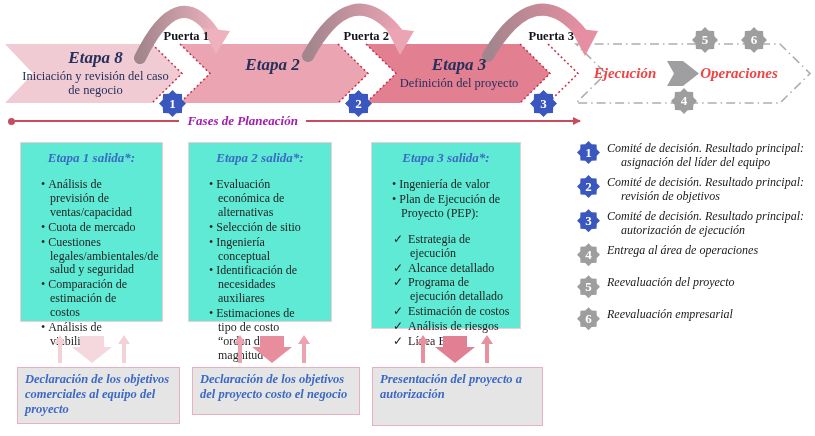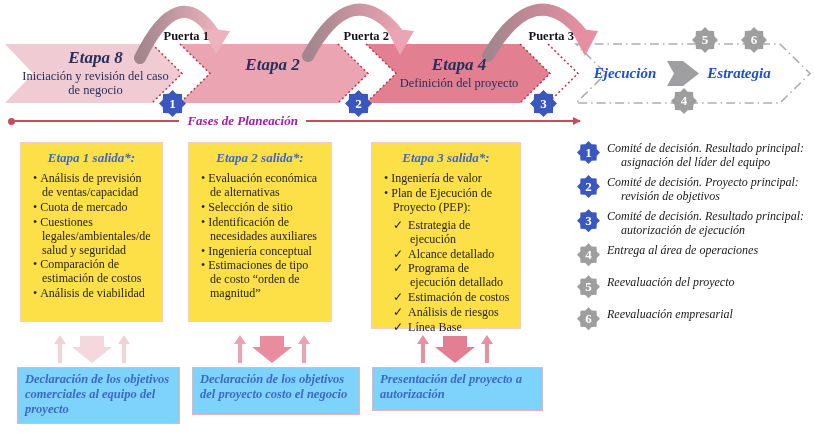--- a/index.html
+++ b/index.html
@@ -6,52 +6,52 @@
   .canvas{position:relative;width:815px;height:436px;background:#fff;overflow:hidden;
           font-family:"Liberation Serif",serif;}
   .abs{position:absolute;}
   svg{display:block;}
 
   
   .stage-text{position:absolute;text-align:center;color:#27305a;}
   .stage-title{font-size:17px;font-weight:bold;font-style:italic;line-height:1.05;}
   .stage-sub{font-size:12.5px;line-height:1.12;margin-top:2px;}
   .puerta{position:absolute;text-align:right;font-size:12.5px;font-weight:bold;color:#14141c;}
-  .exec-label{position:absolute;text-align:center;font-size:15px;font-weight:bold;font-style:italic;color:#1d4ed8;}
+  .exec-label{position:absolute;text-align:center;font-size:15px;font-weight:bold;font-style:italic;color:#ef4444;}
 
   
   .seal{position:absolute;display:flex;align-items:center;justify-content:center;
         color:#fff;font-weight:bold;font-size:13px;
         clip-path:polygon(50% 0%,64% 14%,85% 15%,86% 36%,100% 50%,86% 64%,85% 85%,64% 86%,50% 100%,36% 86%,15% 85%,14% 64%,0% 50%,14% 36%,15% 15%,36% 14%);}
   .seal-blue{background:#3a57c0;}
   .seal-gray{background:#9e9e9e;}
   .seal-band{width:27px;height:27px;}
 
   
   .phase-line{position:absolute;left:8px;top:112px;width:572px;height:18px;display:flex;align-items:center;}
   .pl-dot{width:7px;height:7px;border-radius:50%;background:#c84b5e;flex:0 0 auto;}
   .pl-seg{height:1.4px;background:#c84b5e;}
   .pl-left{flex:0.75;}
   .pl-right{flex:1.25;position:relative;}
   .pl-right::after{content:"";position:absolute;right:-1px;top:-3.5px;border-left:8px solid #c84b5e;
         border-top:4.5px solid transparent;border-bottom:4.5px solid transparent;}
   .pl-label{font-size:13px;font-weight:bold;font-style:italic;color:#a21caf;padding:0 8px;white-space:nowrap;}
 
   
-  .tbox{position:absolute;background:#fde047;border:1px solid #f0cdd3;box-sizing:border-box;padding:5px 5px 4px 5px;}
+  .tbox{position:absolute;background:#5eead4;border:1px solid #f0cdd3;box-sizing:border-box;padding:5px 5px 4px 5px;}
   .tbox-header{text-align:center;font-size:13px;font-weight:bold;font-style:italic;color:#3c69c4;margin:2px 0 6px 0;}
-  ul.bullets{margin:4px;padding:0 0 0 3px;list-style:none;}
+  ul.bullets{margin:12px;padding:0 0 0 3px;list-style:none;}
   ul.bullets li.b{font-size:12px;line-height:1.16;color:#1f1f1f;padding-left:9px;text-indent:-9px;margin-bottom:1px;}
   ul.bullets li.b::before{content:"•";margin-right:3px;}
   ul.checks{margin:0;padding:0 0 0 16px;list-style:none;}
   ul.checks li{font-size:12px;line-height:1.16;color:#1f1f1f;padding-left:17px;text-indent:-17px;margin-bottom:1px;}
   ul.checks .ck{margin-right:5px;}
 
   
-  .bbox{position:absolute;background:#7dd3fc;border:1px solid #eab0bb;box-sizing:border-box;padding:4px 7px;
+  .bbox{position:absolute;background:#e5e5e5;border:1px solid #eab0bb;box-sizing:border-box;padding:4px 7px;
         font-size:12.5px;font-weight:bold;font-style:italic;color:#3c69c4;line-height:1.18;}
 
   
   .legend{position:absolute;left:577px;top:141px;width:238px;}
   .legend-row{display:flex;gap:7px;margin-bottom:6px;align-items:flex-start;}
   .legend-row.gap-top{margin-top:9px;}
   .seal-legend{position:relative;width:23px;height:23px;flex:0 0 auto;}
   .legend-text{font-size:12px;font-style:italic;color:#191919;line-height:1.17;padding-left:14px;text-indent:-14px;}
 
   .footnote{position:absolute;left:687px;top:439px;font-size:11px;color:#222;}
@@ -102,30 +102,30 @@
   </svg>
 
   <div class="stage-text" style="left:18px;top:49px;width:155px">
     <div class="stage-title">Etapa 8</div>
     <div class="stage-sub">Iniciación y revisión del caso de negocio</div>
   </div>
   <div class="stage-text" style="left:200px;top:56px;width:145px">
     <div class="stage-title">Etapa 2</div>
   </div>
   <div class="stage-text" style="left:385px;top:56px;width:148px">
-    <div class="stage-title">Etapa 4</div>
+    <div class="stage-title">Etapa 3</div>
     <div class="stage-sub">Definición del proyecto</div>
   </div>
 
   <div class="puerta" style="left:147px;top:29px;width:62px">Puerta 1</div>
   <div class="puerta" style="left:327px;top:29px;width:62px">Puerta 2</div>
   <div class="puerta" style="left:512px;top:29px;width:62px">Puerta 3</div>
 
   <div class="exec-label" style="left:584px;top:65px;width:82px">Ejecución</div>
-  <div class="exec-label" style="left:697px;top:65px;width:84px">Estrategia</div>
+  <div class="exec-label" style="left:697px;top:65px;width:84px">Operaciones</div>
 
   <div class="seal seal-blue seal-band" style="left:159px;top:90px">
       <span>1</span>
     </div>
   <div class="seal seal-blue seal-band" style="left:345px;top:90px">
       <span>2</span>
     </div>
   <div class="seal seal-blue seal-band" style="left:530px;top:90px">
       <span>3</span>
     </div>
@@ -155,22 +155,22 @@
       <li class="b">Comparación de estimación de costos</li>
       <li class="b">Análisis de viabilidad</li>
     </ul>
   </div>
 
   <div class="tbox" style="left:188px;top:142px;width:144px;height:180px">
     <div class="tbox-header">Etapa 2 salida*:</div>
     <ul class="bullets">
       <li class="b">Evaluación económica de alternativas</li>
       <li class="b">Selección de sitio</li>
+      <li class="b">Ingeniería conceptual</li>
       <li class="b">Identificación de necesidades auxiliares</li>
-      <li class="b">Ingeniería conceptual</li>
       <li class="b">Estimaciones de tipo de costo “orden de magnitud”</li>
     </ul>
   </div>
 
   <div class="tbox" style="left:371px;top:142px;width:150px;height:187px">
     <div class="tbox-header">Etapa 3 salida*:</div>
     <ul class="bullets">
       <li class="b">Ingeniería de valor</li>
       <li class="b">Plan de Ejecución de Proyecto (PEP):</li>
     </ul>
@@ -195,34 +195,34 @@
     <polygon points="72,4 78,13 74,13 74,32 70,32 70,13 66,13" fill="#eba3b1"></polygon>
   </svg>
   <svg class="abs" style="left:415px;top:331px" width="80" height="34" viewBox="0 0 80 34">
     <polygon points="8,4 14,13 10,13 10,32 6,32 6,13 2,13" fill="#e8909f"></polygon>
     <polygon points="28,5 52,5 52,16 60,16 40,32 20,16 28,16" fill="#e27f92"></polygon>
     <polygon points="72,4 78,13 74,13 74,32 70,32 70,13 66,13" fill="#e8909f"></polygon>
   </svg>
 
   <div class="bbox" style="left:17px;top:367px;width:163px;height:57px">Declaración de los objetivos comerciales al equipo del proyecto</div>
   <div class="bbox" style="left:192px;top:367px;width:168px;height:48px">Declaración de los objetivos del proyecto costo el negocio</div>
-  <div class="bbox" style="left:372px;top:367px;width:171px;height:44px">Presentación del proyecto a autorización</div>
+  <div class="bbox" style="left:372px;top:367px;width:171px;height:59px">Presentación del proyecto a autorización</div>
 
   <div class="legend">
     <div class="legend-row">
       <span class="seal seal-blue seal-legend">
           <span>1</span>
         </span>
       <span class="legend-text">Comité de decisión. Resultado principal: asignación del líder del equipo</span>
     </div>
     <div class="legend-row">
       <span class="seal seal-blue seal-legend">
           <span>2</span>
         </span>
-      <span class="legend-text">Comité de decisión. Proyecto principal: revisión de objetivos</span>
+      <span class="legend-text">Comité de decisión. Resultado principal: revisión de objetivos</span>
     </div>
     <div class="legend-row">
       <span class="seal seal-blue seal-legend">
           <span>3</span>
         </span>
       <span class="legend-text">Comité de decisión. Resultado principal: autorización de ejecución</span>
     </div>
     <div class="legend-row">
       <span class="seal seal-gray seal-legend">
           <span>4</span>

